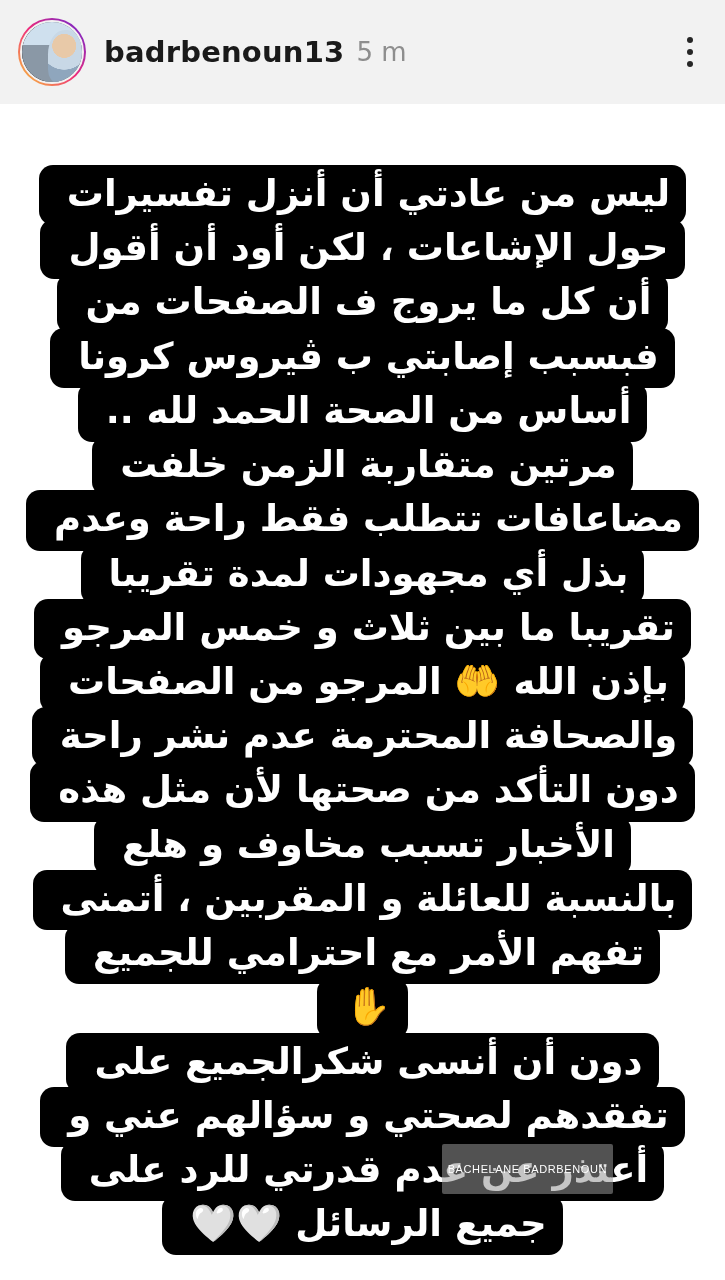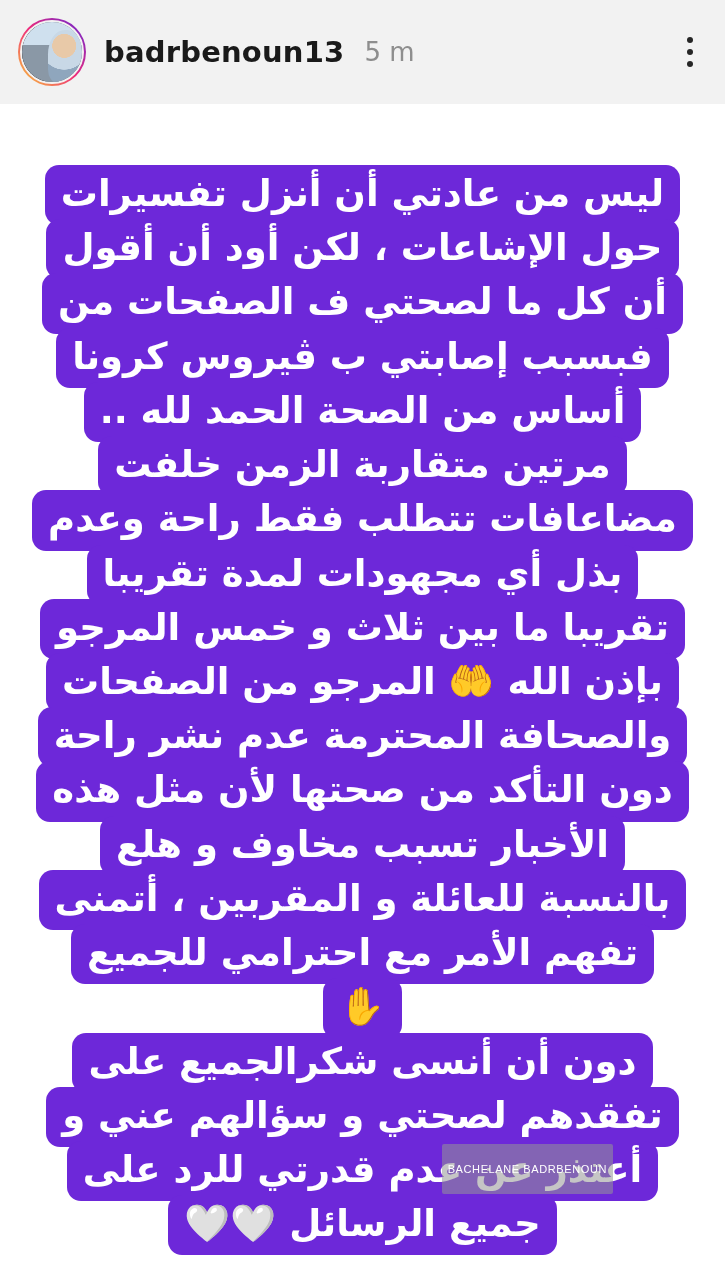--- a/index.html
+++ b/index.html
@@ -77,21 +77,21 @@
 
   .username {
     margin-left: 18px;
     font-size: 29px;
     font-weight: bold;
     color: #1a1a1a;
     letter-spacing: 0.2px;
     white-space: nowrap;
   }
   .timestamp {
-    margin-left: 20px;
+    margin-left: 12px;
     font-size: 26px;
     color: #8e8e8e;
     white-space: nowrap;
   }
   .more-btn {
     margin-left: auto;
     width: 34px;
     height: 44px;
     display: flex;
     flex-direction: column;
@@ -121,26 +121,26 @@
     position: absolute;
     top: 64px;
     left: 0;
     width: 725px;
     text-align: center;
     direction: rtl;
   }
 
   .text-block .line {
     display: inline-block;
-    background: #6d28d9;
+    background: #000000;
     color: #ffffff;
     font-size: 37px;
     line-height: 1.06;
     font-weight: bold;
-    padding: 9px 16px 12px 16px;
+    padding: 9px 16px 12px 28px;
     border-radius: 14px;
     margin: -3px 0;
     white-space: nowrap;
     unicode-bidi: isolate;
   }
   .text-block .row {
     line-height: 0;
     margin: 0;
   }
 
@@ -173,21 +173,21 @@
     <i></i>
     <i></i>
     <i></i>
   </div>
 </div>
 
 <div class="story-body">
   <div class="text-block" id="story-lines">
       <div class="row"><span class="line">ليس من عادتي أن أنزل تفسيرات</span></div>
       <div class="row"><span class="line">حول الإشاعات ، لكن أود أن أقول</span></div>
-      <div class="row"><span class="line">أن كل ما لصحتي ف الصفحات من</span></div>
+      <div class="row"><span class="line">أن كل ما يروج ف الصفحات من</span></div>
       <div class="row"><span class="line">فبسبب إصابتي ب ڨيروس كرونا</span></div>
       <div class="row"><span class="line">أساس من الصحة الحمد لله ..</span></div>
       <div class="row"><span class="line">مرتين متقاربة الزمن خلفت</span></div>
       <div class="row"><span class="line">مضاعافات تتطلب فقط راحة وعدم</span></div>
       <div class="row"><span class="line">بذل أي مجهودات لمدة تقريبا</span></div>
       <div class="row"><span class="line">تقريبا ما بين ثلاث و خمس المرجو</span></div>
       <div class="row"><span class="line">بإذن الله 🤲 المرجو من الصفحات</span></div>
       <div class="row"><span class="line">والصحافة المحترمة عدم نشر راحة</span></div>
       <div class="row"><span class="line">دون التأكد من صحتها لأن مثل هذه</span></div>
       <div class="row"><span class="line">الأخبار تسبب مخاوف و هلع</span></div>

